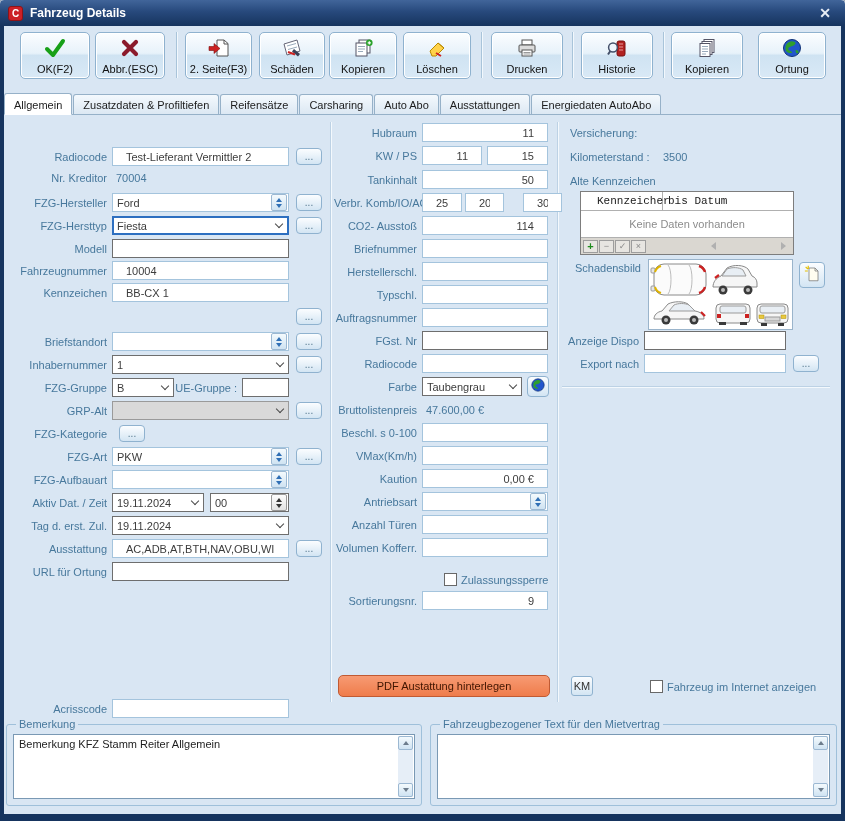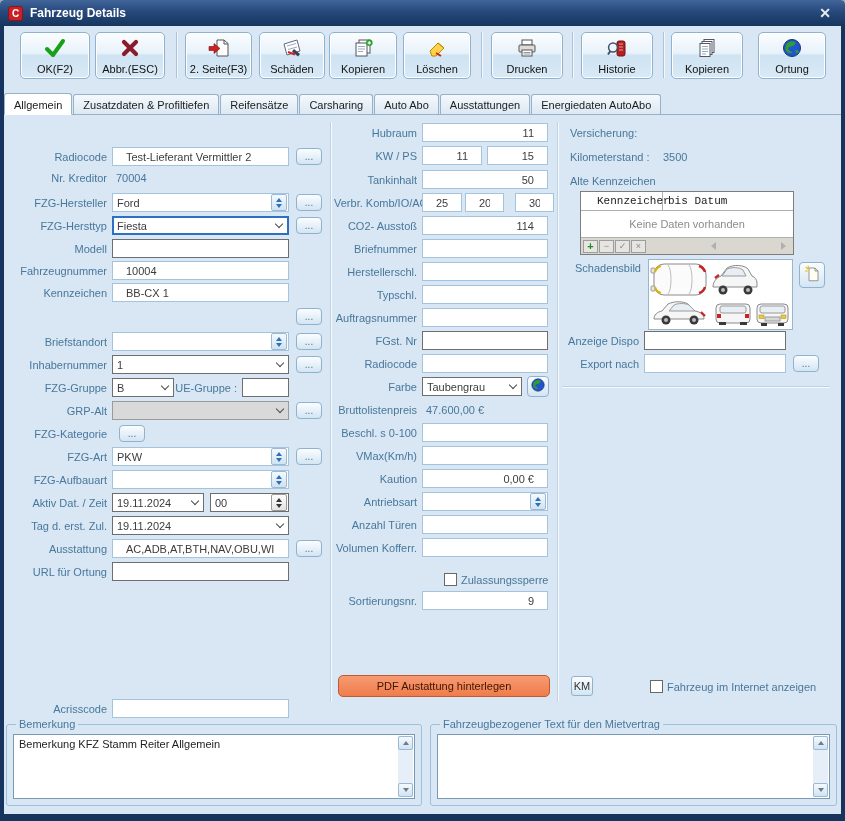--- a/index.html
+++ b/index.html
@@ -421,21 +421,21 @@
     <input class="edit num" style="width: 61px; margin-left: 5px;" value="15">
   </div>
   <div class="frow m" style="top:170px">
     <span class="lbl">Tankinhalt</span>
     <input class="edit num w126" value="50" style="">
   </div>
   <div class="frow m" style="top:193px">
     <span class="lbl">Verbr. Komb/IO/AO</span>
     <input class="edit num" style="width: 40px;" value="25,00">
     <input class="edit num" style="width: 39px; margin-left: 3px;" value="20">
-    <input class="edit num" style="width: 39px; margin-left: 11px;" value="30">
+    <input class="edit num" style="width: 39px; margin-left: 19px;" value="30">
   </div>
   <div class="frow m" style="top:216px">
     <span class="lbl">CO2- Ausstoß</span>
     <input class="edit num w126" value="114" style="">
   </div>
   <div class="frow m" style="top:239px">
     <span class="lbl">Briefnummer</span>
     <input class="edit w126" value="" style="">
   </div>
   <div class="frow m" style="top:262px">

